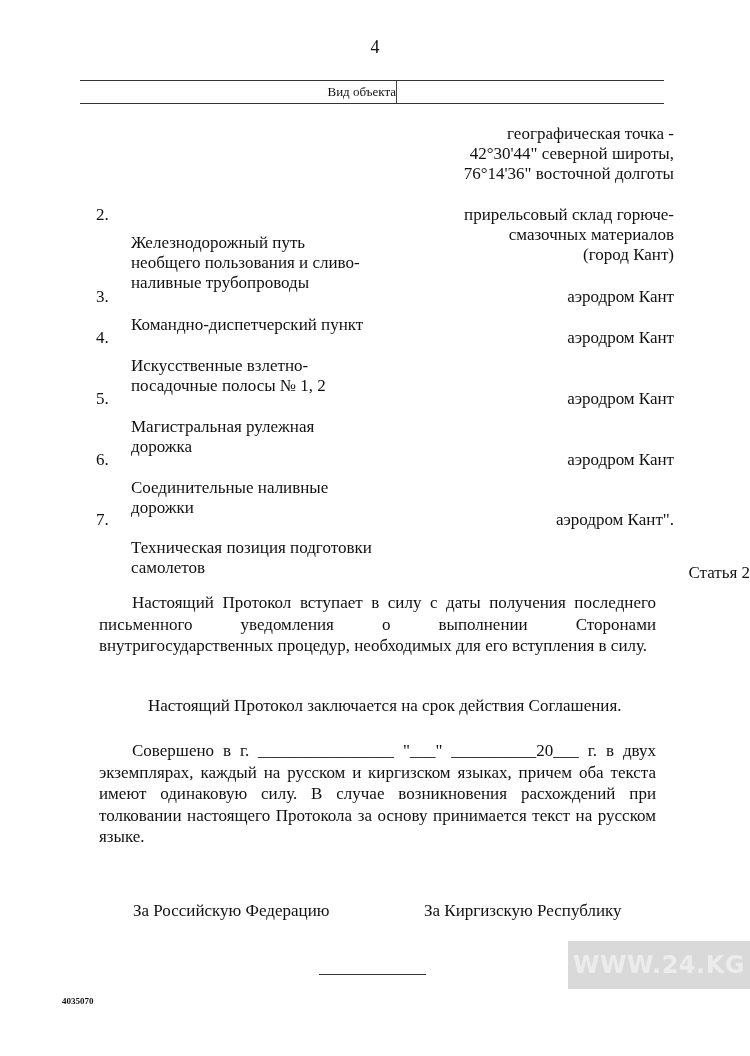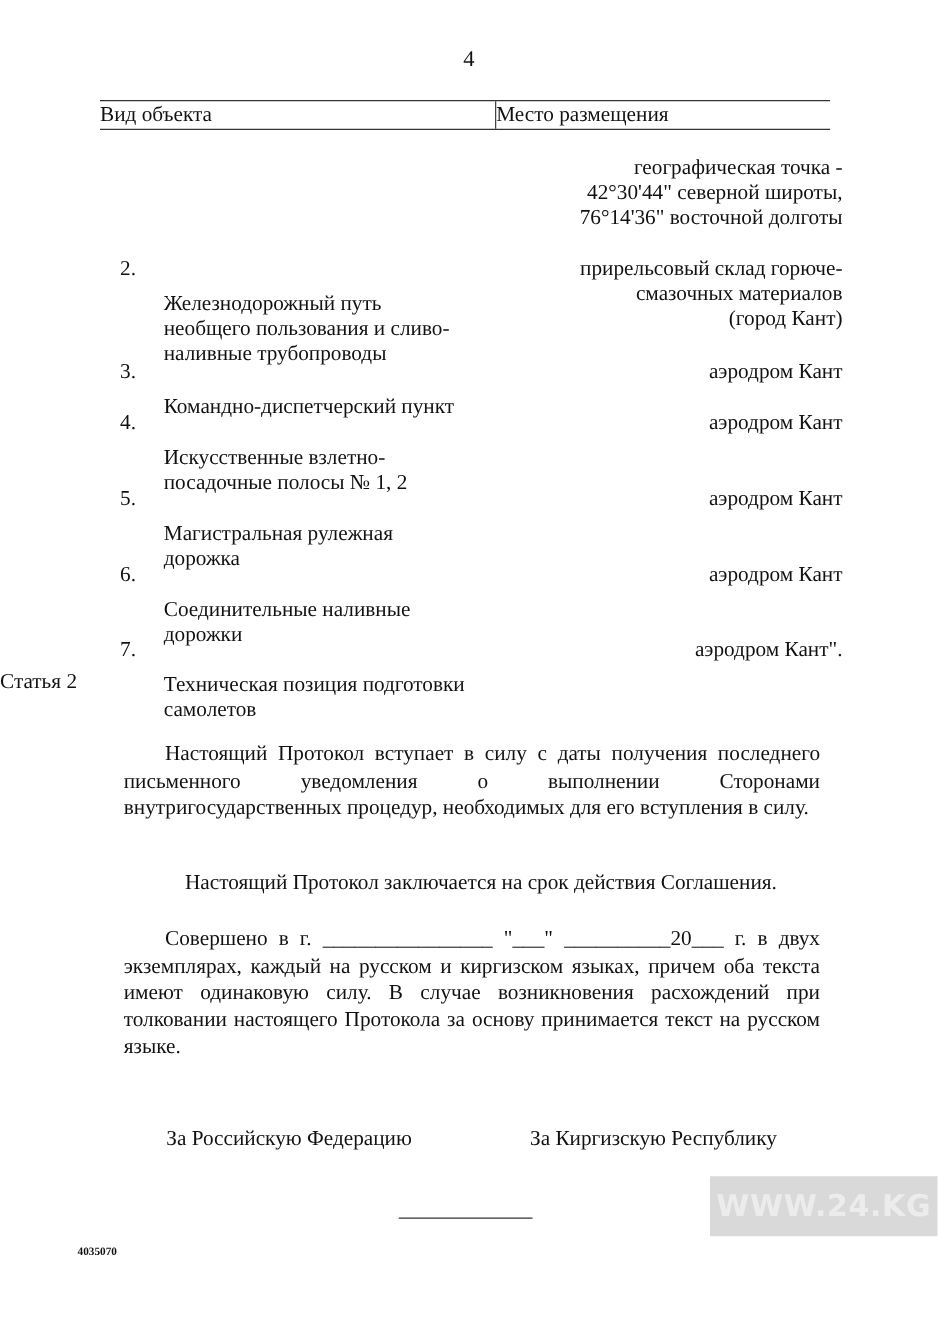--- a/index.html
+++ b/index.html
@@ -28,22 +28,22 @@
     
     .table-header {
       left: 80px; top: 80px;
       width: 584px; height: 22px;
       border-top: 1.5px solid #333;
       border-bottom: 1.5px solid #333;
     }
     .th-cell {
       position: absolute; top: 0; height: 22px;
       line-height: 22px;
-      text-align: left;
-      font-size: 17px;
+      text-align: right;
+      font-size: 13px;
     }
     .th-left { left: 0; width: 316px; border-right: 1px solid #444; }
     .th-right { left: 317px; width: 267px; }
 
     
     .row { position: absolute; left: 0; width: 750px; }
     .num {
       position: absolute; left: 96px; width: 30px;
       line-height: 20px;
     }
@@ -54,22 +54,22 @@
       margin-top: 28px;
     }
     .place {
       position: absolute; left: 404px; width: 270px;
       line-height: 20px;
       white-space: pre-line;
       text-align: right;
     }
 
     .article-title {
-      left: 0; width: 750px; top: 535px;
-      text-align: left;
+      left: 0; width: 750px; top: 563px;
+      text-align: right;
       line-height: 20px;
     }
 
     .para {
       position: absolute;
       left: 99px; width: 557px;
       line-height: 21.5px;
       text-align: justify;
       text-align-last: left;
       text-indent: 33px;
@@ -104,21 +104,20 @@
       letter-spacing: 0.5px;
     }
   </style>
 </head>
 <body>
 
 <div class="abs page-number">4</div>
 
 <div class="abs table-header">
   <div class="th-cell th-left">Вид объекта</div>
-  <div class="th-cell th-right">Место размещения</div>
 </div>
 
 <div>
   <div class="row" style="top:124px;">
     <div class="num"></div>
     <div class="obj"></div>
     <div class="place">географическая точка -
 42°30'44" северной широты,
 76°14'36" восточной долготы</div>
   </div>

